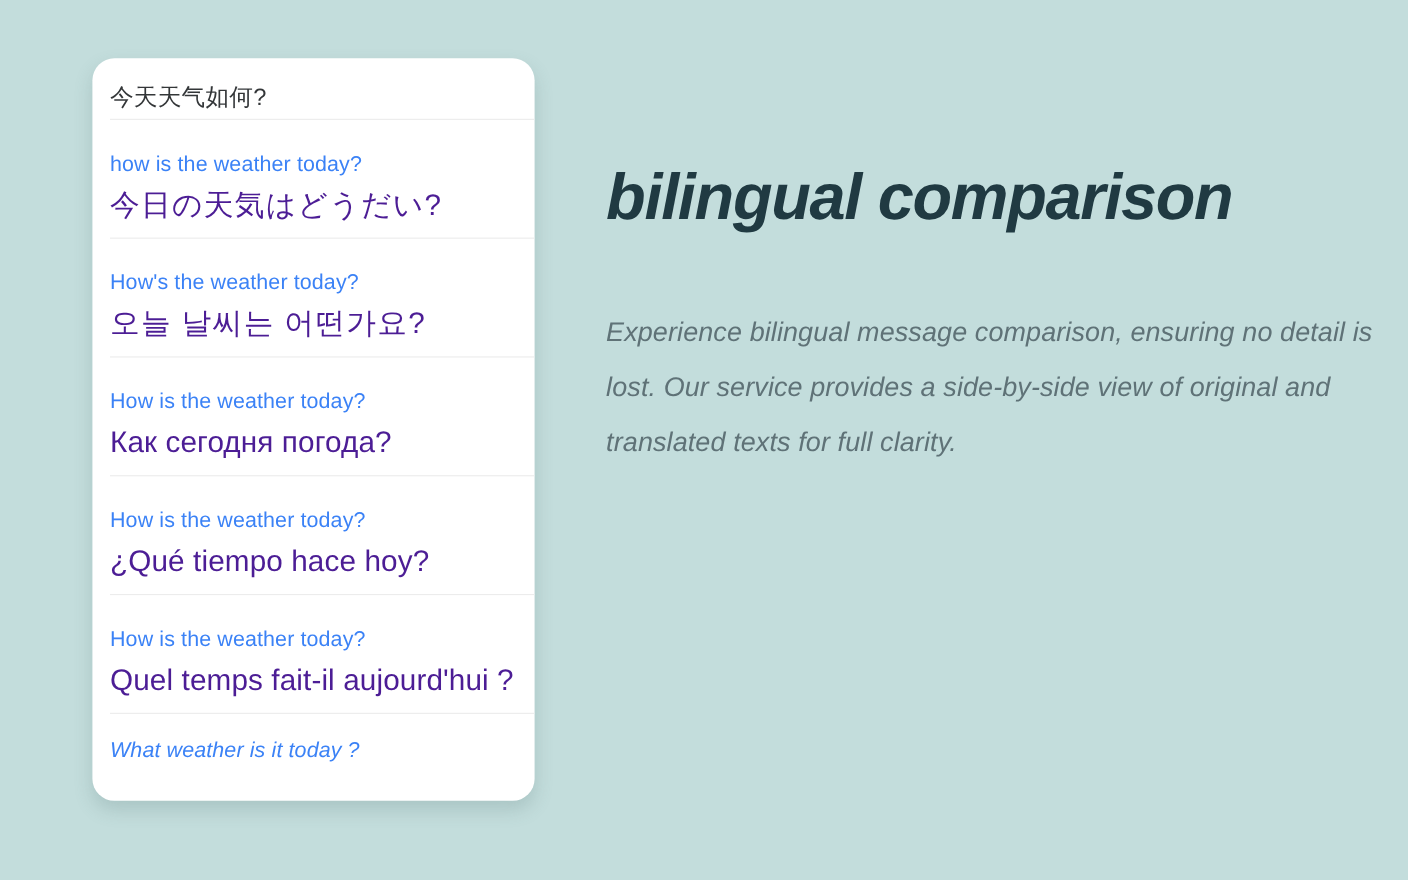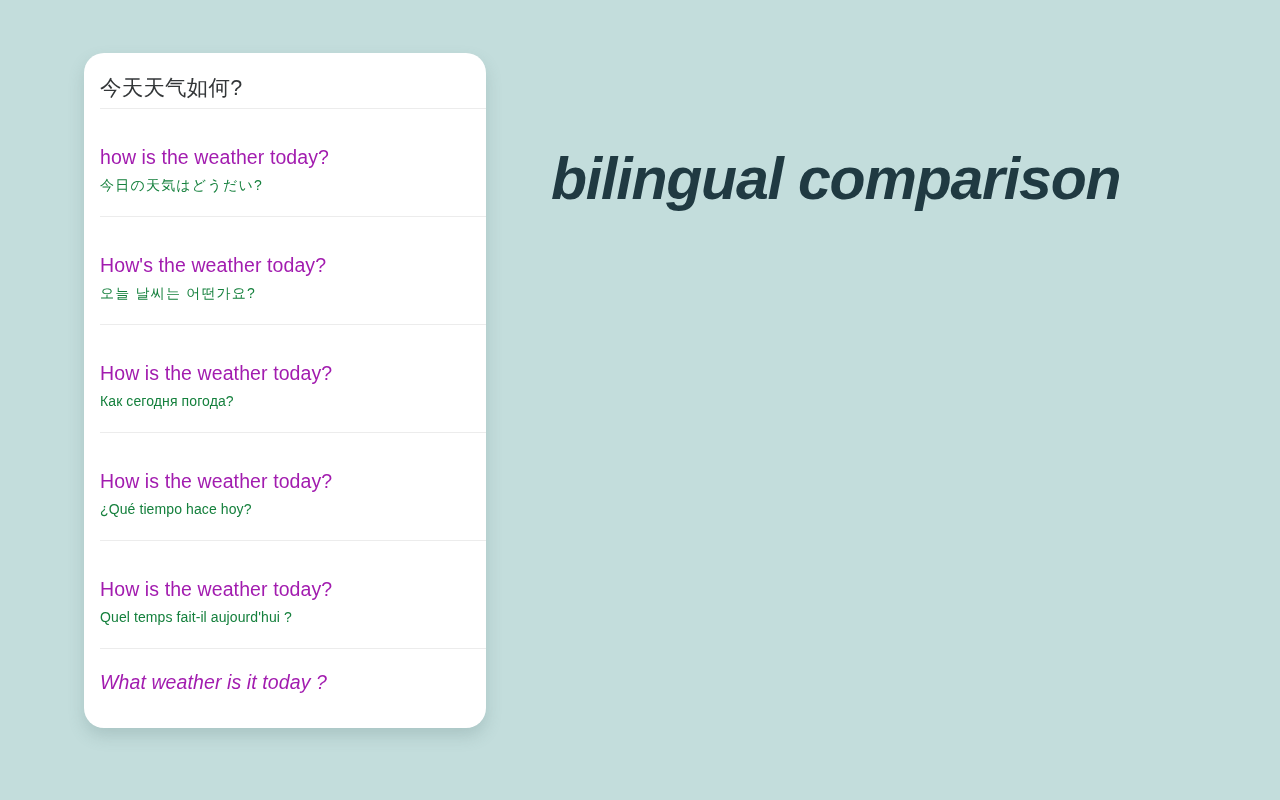--- a/index.html
+++ b/index.html
@@ -81,28 +81,28 @@
   }
   .row-pair.last {
     height: 82px;
     justify-content: flex-start;
     padding-top: 23px;
     font-style: italic;
   }
 
   .original {
     font-size: 19.5px;
-    color: #a21caf;
+    color: #3b82f6;
     line-height: 1.15;
     white-space: nowrap;
     letter-spacing: 0.1px;
   }
   .translated {
-    font-size: 14px;
-    color: #15803d;
+    font-size: 27px;
+    color: #4c1d95;
     line-height: 1.2;
     white-space: nowrap;
     letter-spacing: 0.1px;
   }
   .translated.cjk {
     letter-spacing: 1.2px;
   }
 
   
   .content {
@@ -173,15 +173,16 @@
 
       <div class="row row-pair last">
         <div class="original">What weather is it today ?</div>
       </div>
 
     </div>
   </div>
 
   <div class="content">
     <h1 class="headline">bilingual comparison</h1>
+    <p class="paragraph">Experience bilingual message comparison, ensuring no detail is lost. Our service provides a side-by-side view of original and translated texts for full clarity.</p>
   </div>
 
 </div>
 
 </body></html>

